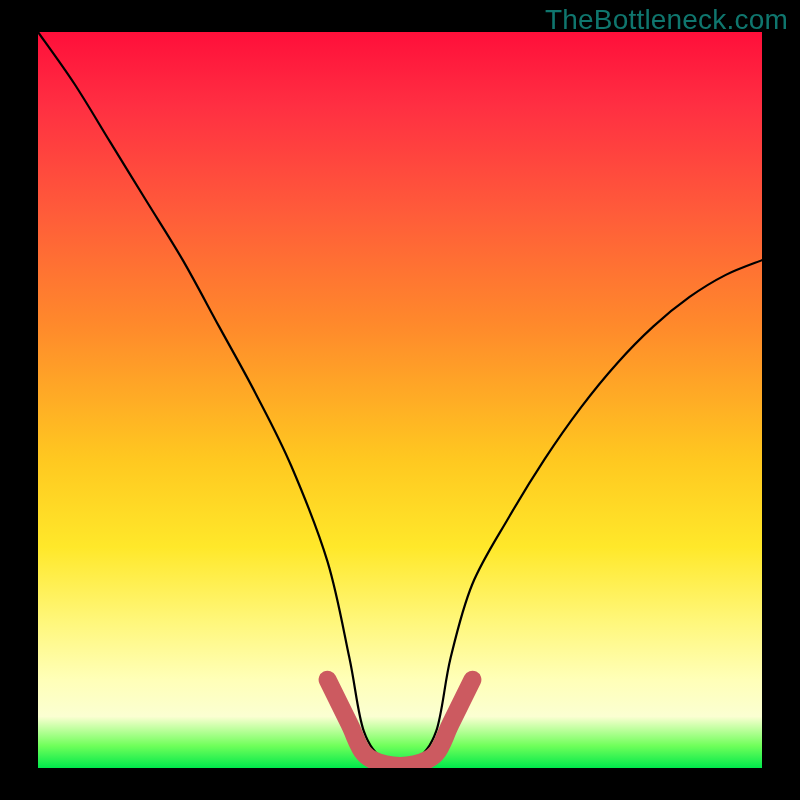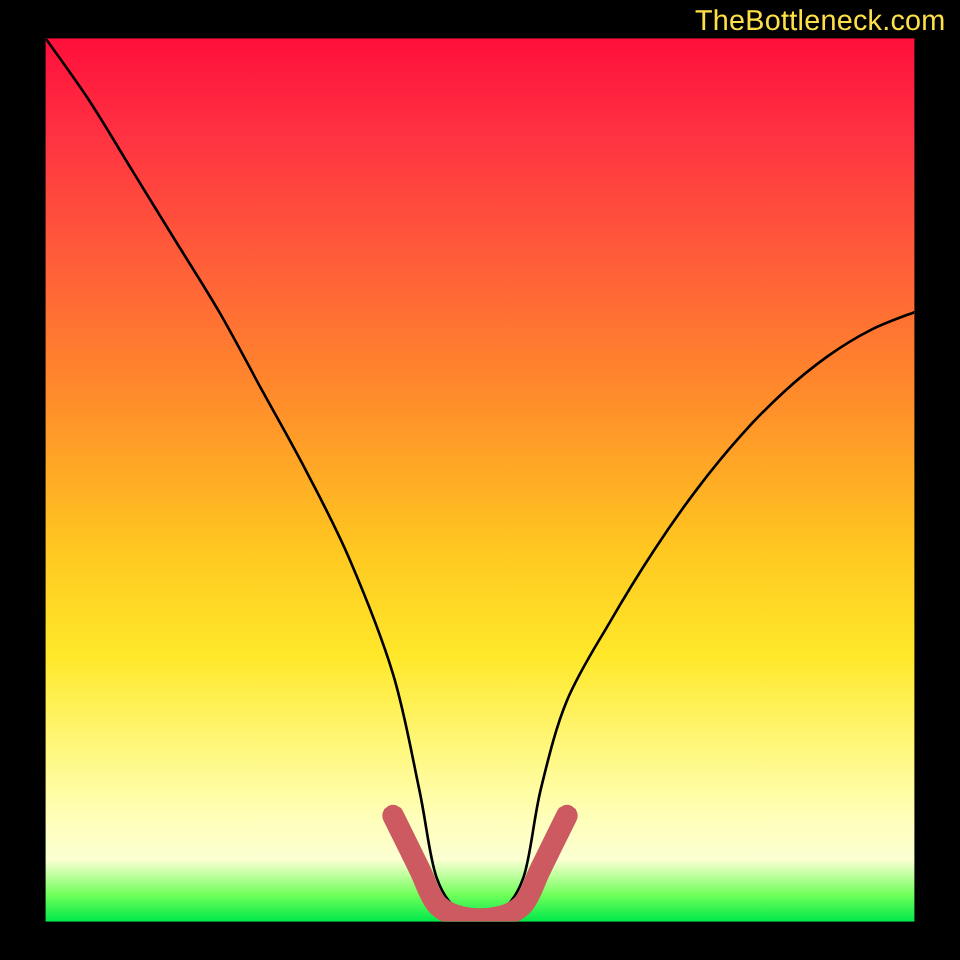--- a/index.html
+++ b/index.html
@@ -13,22 +13,22 @@
   .frame {
     position: relative;
     width: 800px;
     height: 800px;
     background: #000;
   }
   .watermark {
     position: absolute;
     top: 4px;
     right: 12px;
-    color: #fde047;
-    font-size: 24px;
+    color: #0f766e;
+    font-size: 28px;
     font-weight: 500;
     font-family: Arial, Helvetica, sans-serif;
     letter-spacing: 0.2px;
     z-index: 10;
   }
   .plot-area {
     position: absolute;
     left: 38px;
     top: 32px;
     width: 724px;

